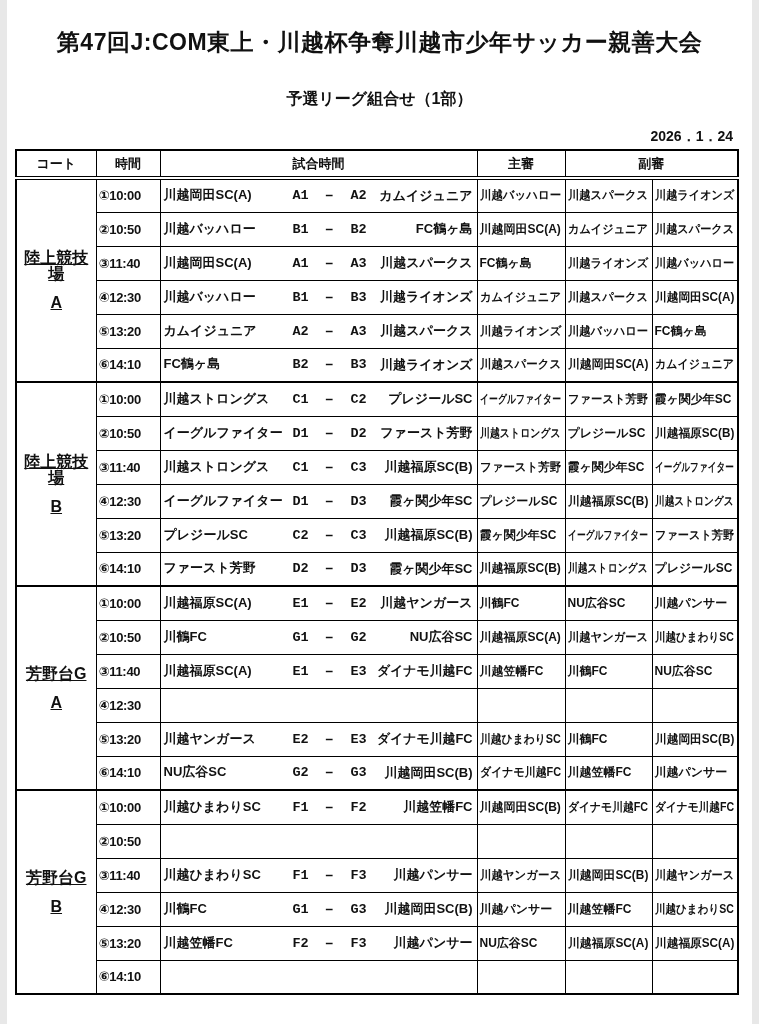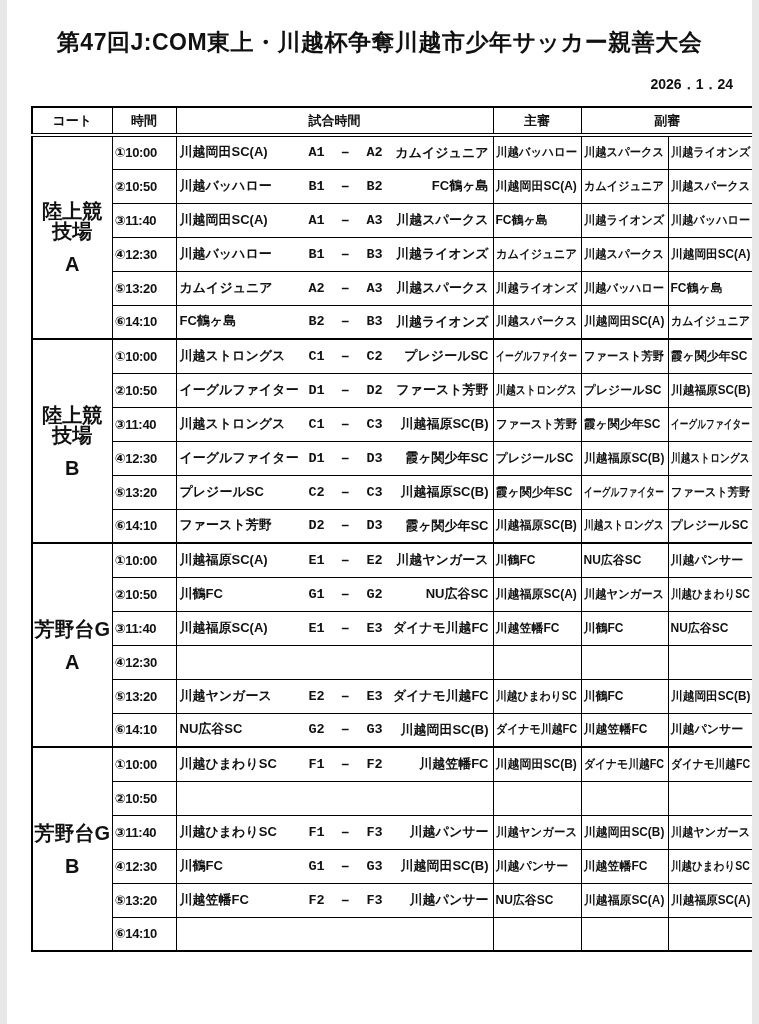--- a/index.html
+++ b/index.html
@@ -7,56 +7,57 @@
     width:745px; height:1024px; margin:0 auto; background:#ffffff;
     font-family:"Liberation Sans","DejaVu Sans",sans-serif; color:#111;
     overflow:hidden; position:relative;
   }
   .title {
     text-align:center; font-size:23px; font-weight:bold;
     padding-top:27px; letter-spacing:0.5px; white-space:nowrap;
   }
   .subtitle { text-align:center; font-size:16px; font-weight:bold; margin-top:31px; }
   .date-line {
-    width:722px; margin:18px 0 12px 20px; box-sizing:border-box;
+    width:722px; margin:18px 0 3px 20px; box-sizing:border-box;
     text-align:right; padding-right:16px; font-size:14px; font-weight:bold;
   }
   table.sched {
     border-collapse:collapse; table-layout:fixed;
-    margin-left:24px; width:722px;
+    margin-left:8px; width:722px;
     border:2.5px solid #000;
   }
   col.c-court { width:80px; } col.c-time { width:64px; } col.c-match { width:317px; }
   col.c-ref { width:88px; } col.c-a1 { width:87px; } col.c-a2 { width:86px; }
   th, td {
     border:1px solid #000; border-left-width:1.5px; border-right-width:1.5px;
     padding:0; font-weight:bold; overflow:hidden; box-sizing:border-box;
   }
   th { height:28px; font-size:13px; text-align:center; border-bottom:4px double #000; background:#fff; }
   tr.row { height:34px; }
   tr.sec-top td { border-top:2.5px solid #000; }
   td.court { text-align:center; vertical-align:middle; }
-  .venue { display:flex; flex-direction:column; align-items:center; justify-content:flex-end; gap:13px; font-size:20px; line-height:1; }
+  .venue { display:flex; flex-direction:column; align-items:center; justify-content:flex-end; gap:13px; font-size:16px; line-height:1;text-decoration:underline; }
   td.time { font-size:13px; text-align:left; padding-left:2px; letter-spacing:-0.3px; white-space:nowrap; }
   td.match { vertical-align:middle; }
   .match-inner { display:grid; grid-template-columns:124px 32px 26px 32px 1fr; align-items:center; height:100%; }
   .t1 { padding-left:3px; font-size:13px; line-height:1.12; }
   .code { text-align:center; font-size:13.5px;font-family:Liberation Mono, monospace; }
   .dash { text-align:center; font-size:13.5px; }
   .t2 { text-align:right; padding-right:4px; font-size:13px; white-space:nowrap; }
   td.ref { font-size:12px; text-align:left; padding-left:2px; vertical-align:middle; }
   .fit { display:inline-block; white-space:nowrap; transform-origin:left center; vertical-align:middle; }
   .fit.r { transform-origin:right center; }
   .footer-note { margin:7px 0 0 95px; font-size:14px; font-weight:bold; }
 </style>
 </head>
 <body>
 
 <div class="page">
   <div class="title">第47回J:COM東上・川越杯争奪川越市少年サッカー親善大会</div>
+  <div class="subtitle">予選リーグ組合せ（1部）</div>
   <div class="date-line">2026．1．24</div>
 
   <table class="sched">
     <colgroup>
       <col class="c-court">
         <col class="c-time">
         <col class="c-match">
         <col class="c-ref">
         <col class="c-a1">
         <col class="c-a2">

